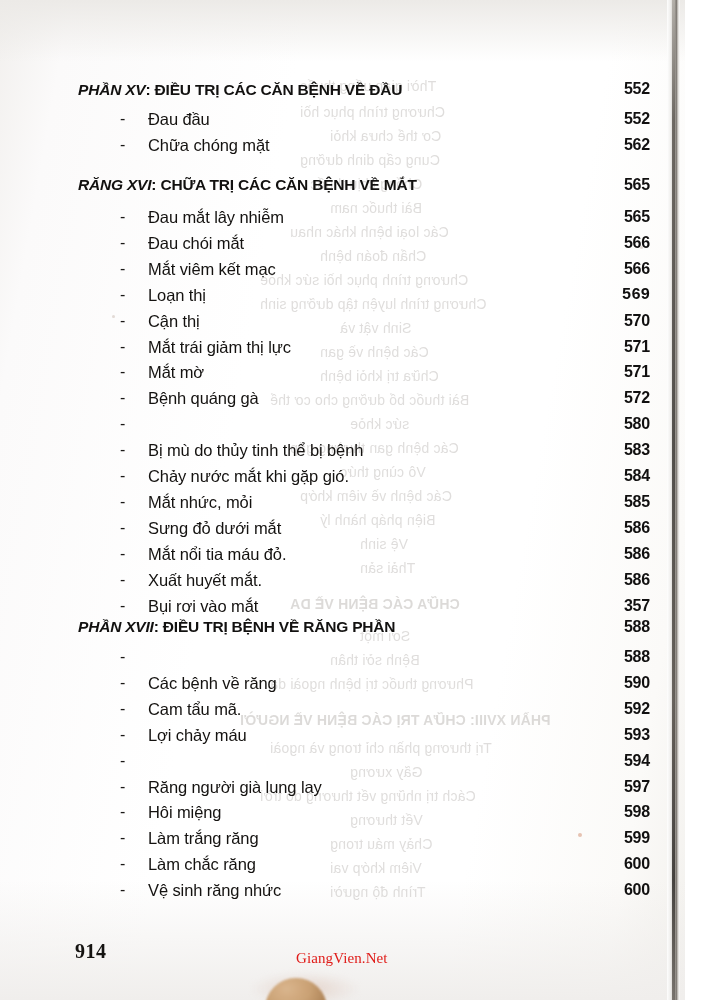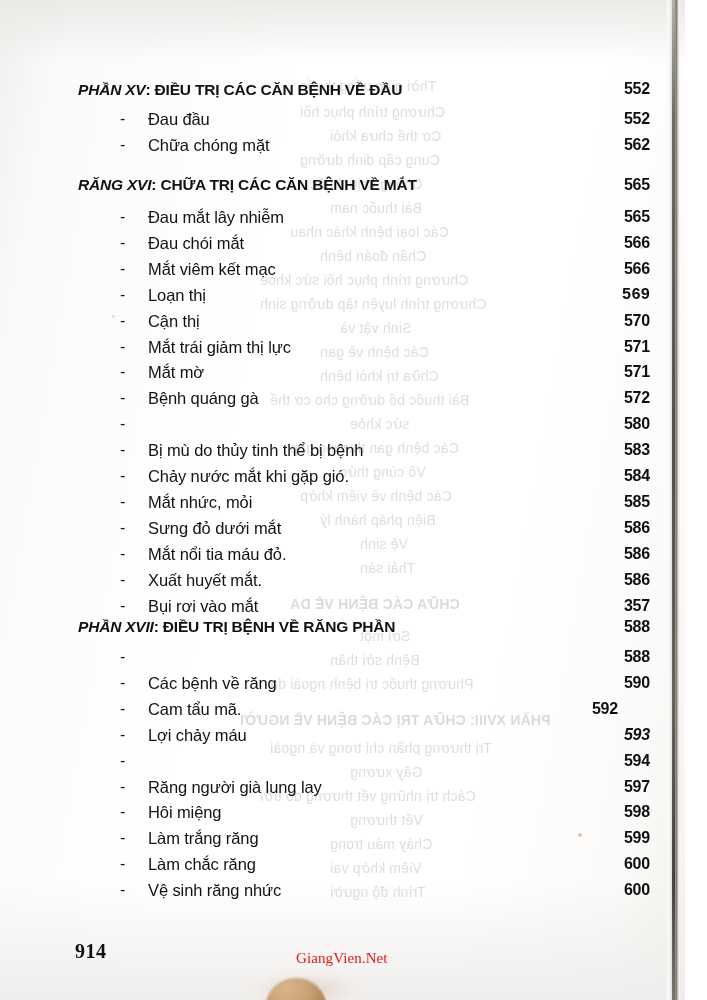--- a/index.html
+++ b/index.html
@@ -339,26 +339,26 @@
       <div class="page-num" style="top: 648px; left: 604px;">588</div>
       <div class="entry" style="top: 673.9px;">
         <span class="dash">-</span>
         <span class="label">Các bệnh về răng</span>
       </div>
       <div class="page-num" style="top: 673.9px; left: 604px;">590</div>
       <div class="entry" style="top: 699.8px;">
         <span class="dash">-</span>
         <span class="label">Cam tẩu mã.</span>
       </div>
-      <div class="page-num" style="top: 699.8px; left: 572px; text-align: right;">592</div>
+      <div class="page-num" style="top: 699.8px; left: 604px; text-align: right;">592</div>
       <div class="entry" style="top: 725.7px;">
         <span class="dash">-</span>
         <span class="label">Lợi chảy máu</span>
       </div>
-      <div class="page-num" style="top: 725.7px; left: 604px; font-style: italic;">593</div>
+      <div class="page-num" style="top: 725.7px; left: 604px;">593</div>
       <div class="entry" style="top: 751.6px;">
         <span class="dash">-</span>
       </div>
       <div class="page-num" style="top: 751.6px; left: 604px;">594</div>
       <div class="entry" style="top: 777.5px;">
         <span class="dash">-</span>
         <span class="label">Răng người già lung lay</span>
       </div>
       <div class="page-num" style="top: 777.5px; left: 604px;">597</div>
       <div class="entry" style="top: 803.4px;">

